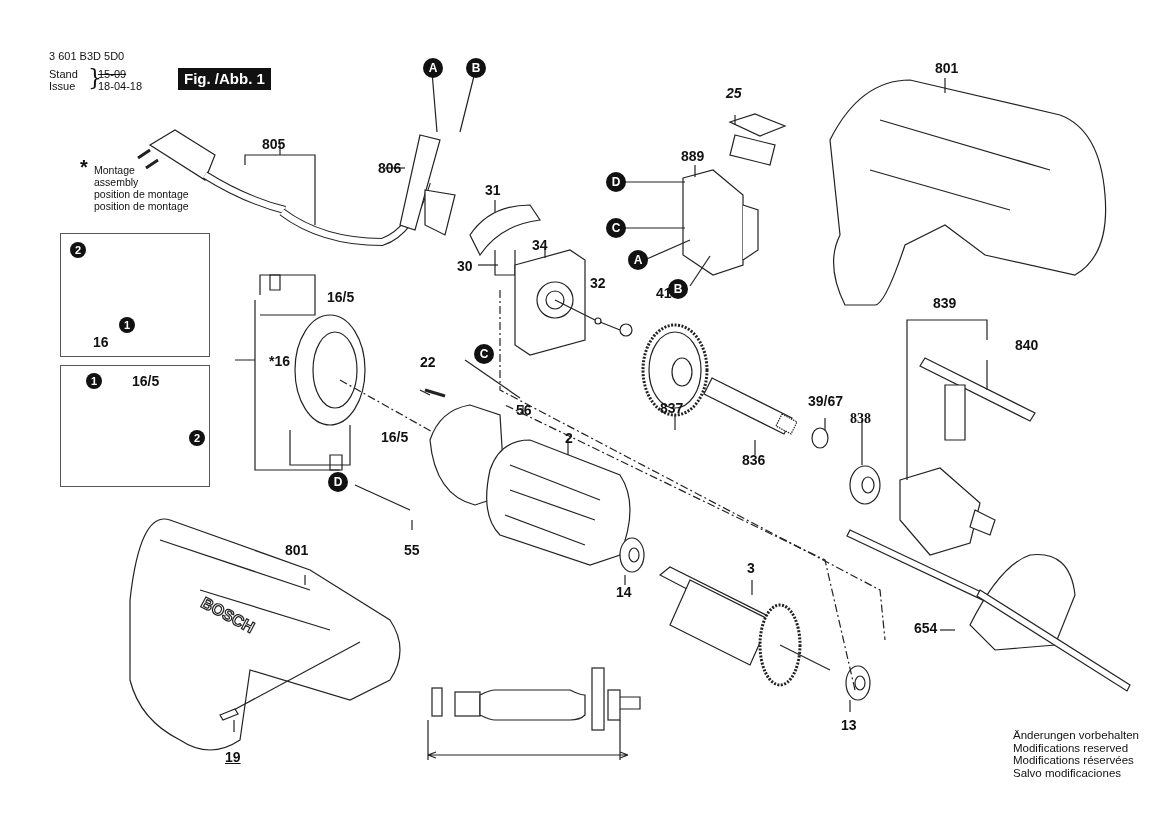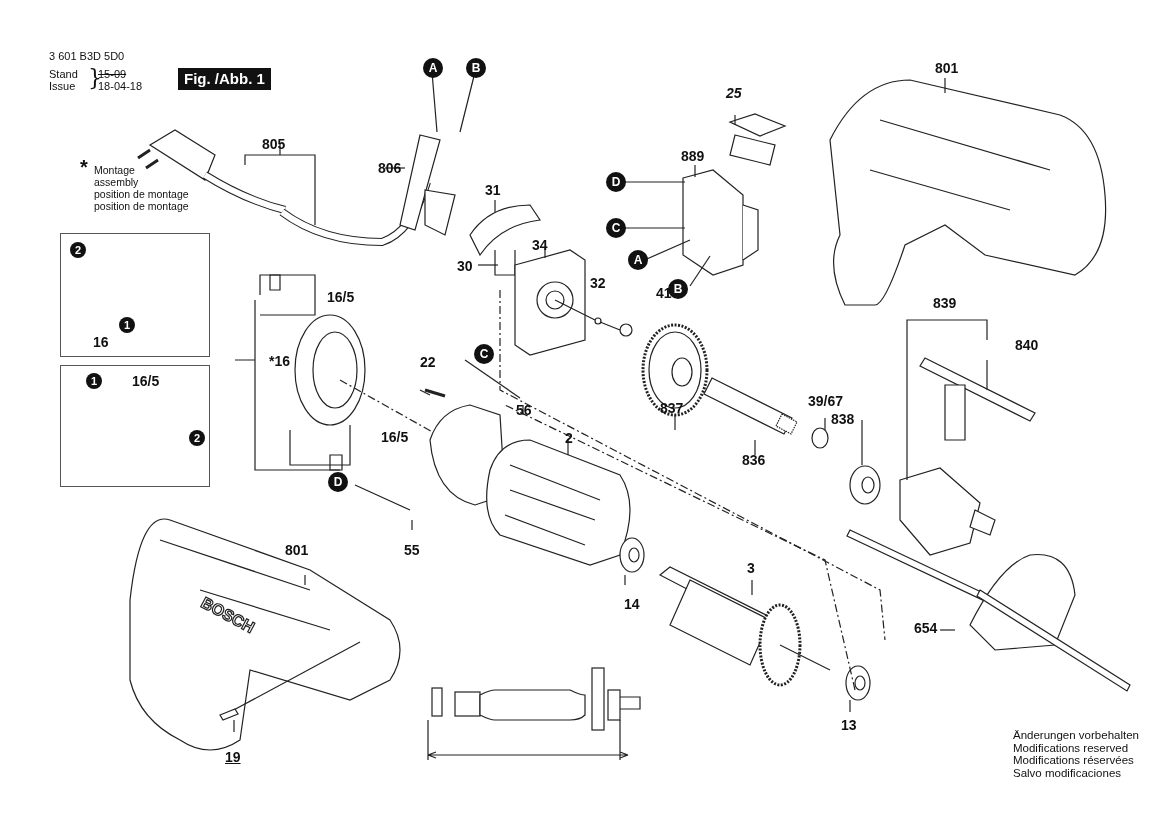--- a/index.html
+++ b/index.html
@@ -249,21 +249,21 @@
 <div class="lbl" style="left:221px;top:353px;margin-left:48px;">*16</div>
 <div class="lbl" style="left:381px;top:429px;">16/5</div>
 <div class="lbl" style="left:132px;top:373px;">16/5</div>
 <div class="lbl" style="left:420px;top:354px;">22</div>
 <div class="lbl" style="left:516px;top:402px;">56</div>
 <div class="lbl" style="left:565px;top:430px;">2</div>
 <div class="lbl" style="left:404px;top:542px;">55</div>
 <div class="lbl" style="left:660px;top:400px;">837</div>
 <div class="lbl" style="left:742px;top:452px;">836</div>
 <div class="lbl" style="left:808px;top:393px;">39/67</div>
-<div class="lbl" style="left:831px;top:411px;">838</div>
+<div class="lbl" style="left:850px;top:411px;font-family:Liberation Serif, serif;">838</div>
 <div class="lbl" style="left:933px;top:295px;">839</div>
 <div class="lbl" style="left:975px;top:337px;padding-left:40px;">840</div>
 <div class="lbl" style="left:914px;top:620px;">654</div>
 <div class="lbl" style="left:285px;top:542px;">801</div>
-<div class="lbl" style="left:616px;top:596px;margin-left:8px;">14</div>
+<div class="lbl" style="left:616px;top:584px;">14</div>
 <div class="lbl" style="left:747px;top:560px;">3</div>
 <div class="lbl" style="left:841px;top:717px;text-align:right;">13</div>
 <div class="lbl" style="left:225px;top:749px;text-decoration:underline;">19</div>
 
 </body></html>

